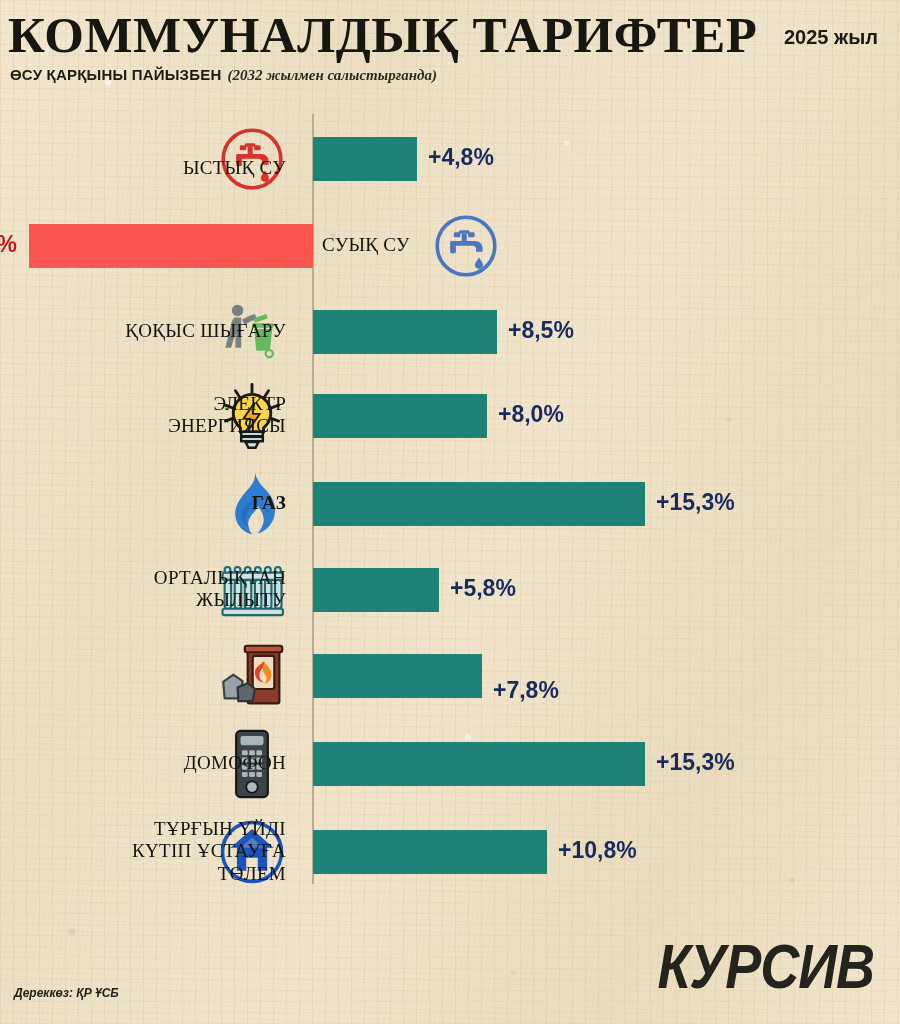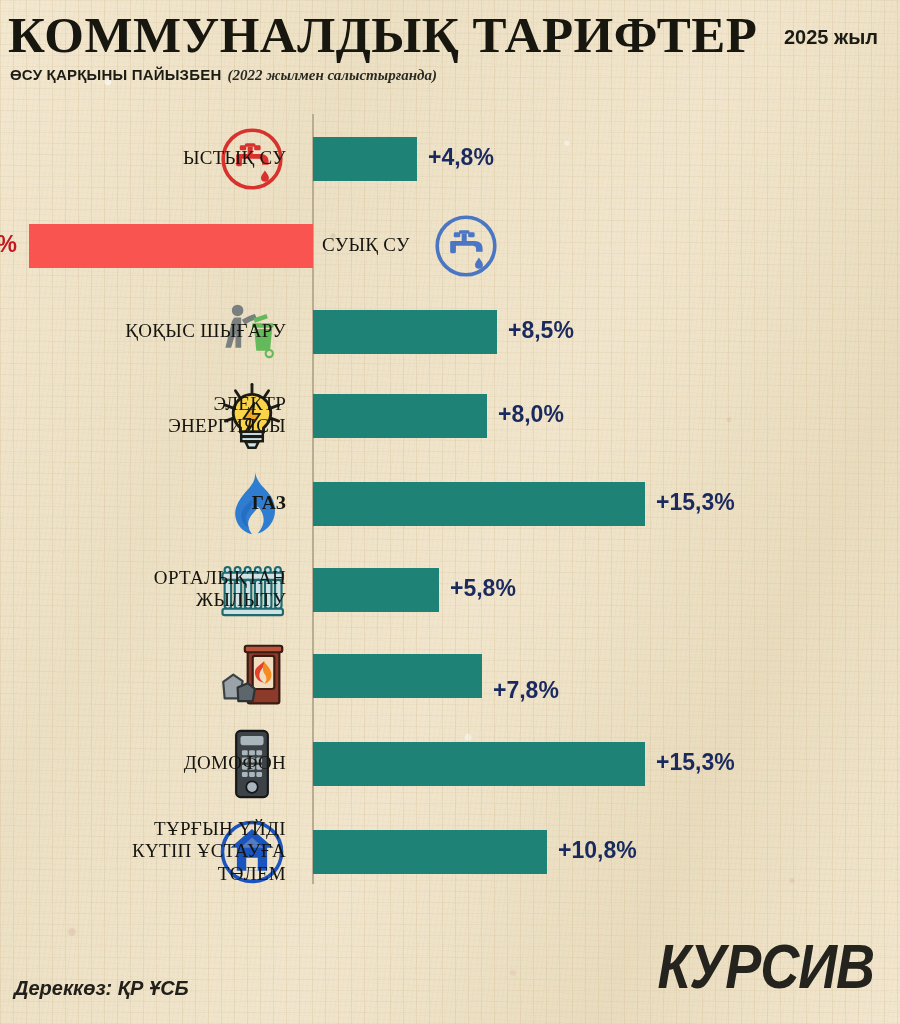--- a/index.html
+++ b/index.html
@@ -83,56 +83,56 @@
   .inline-lbl{
     position:absolute;
     font-family:"Liberation Serif", serif;
     font-size:19px;color:#15140e;letter-spacing:.3px;white-space:nowrap;
   }
 
   
   .src{
     position:absolute;left:14px;bottom:24px;
     font-family:"Liberation Sans", sans-serif;
-    font-style:italic;font-weight:700;font-size:20px;color:#22201a;margin-top:29px;
+    font-style:italic;font-weight:700;font-size:12px;color:#22201a;margin-top:29px;
   }
   .logo{
     position:absolute;right:26px;bottom:22px;
     font-family:"Liberation Sans", sans-serif;
     font-weight:700;font-style:italic;font-size:54px;letter-spacing:-1px;
     color:#24231e;transform:scaleY(1.18);transform-origin:right bottom;
   }
 </style>
 </head>
 <body>
 
 <div id="page">
   <div class="tex"></div>
 
   <div class="title">КОММУНАЛДЫҚ ТАРИФТЕР</div>
   <div class="year">2025 жыл</div>
   <div class="sub">
-    <span class="s1">ӨСУ ҚАРҚЫНЫ ПАЙЫЗБЕН</span><span class="s2">(2022 жылмен салыстырғанда)</span>
+    <span class="s1">ӨСУ ҚАРҚЫНЫ ПАЙЫЗБЕН</span><span class="s2">(2032 жылмен салыстырғанда)</span>
   </div>
 
   <div id="chart">
     <div class="axis"></div>
   <div class="bar" style="top: 33px; width: 104px; left: 313px;"></div>
       <div class="val" style="top: 40px; left: 428px;">+4,8%</div>
       <div class="ico" style="top: 19px; left: 216px;"><svg viewBox="0 0 100 100" width="100%" height="100%">
         <circle cx="50" cy="50" r="40" fill="none" stroke="#d8322e" stroke-width="5"></circle>
         <rect x="33" y="31" width="9" height="7" rx="2" fill="#d8322e"></rect>
         <rect x="53" y="31" width="9" height="7" rx="2" fill="#d8322e"></rect>
         <rect x="40" y="28" width="15" height="5" rx="2.4" fill="#d8322e"></rect>
         <rect x="44" y="33" width="7" height="10" fill="#d8322e"></rect>
         <path d="M30 43h32c7 0 11 4 11 10v5h-9v-4c0-3-2-4.5-5-4.5H30z" fill="#d8322e"></path>
         <rect x="28" y="43" width="8" height="17" rx="2" fill="#d8322e"></rect>
         <path d="M68 66c3.5 5 5.5 7.6 5.5 10.2a5.5 5.5 0 0 1-11 0c0-2.6 2-5.2 5.5-10.2z" fill="#d8322e"></path>
       </svg></div>
-      <div class="lbl" style="top: 43px; margin-left: 18px;">ЫСТЫҚ СУ</div>
+      <div class="lbl" style="top: 53px; margin-left: 18px;">ЫСТЫҚ СУ</div>
       <div class="bar neg" style="top: 120px; width: 284px; left: 29px;"></div>
       <div class="val neg" style="top: 127px; right: 883px;">-13,1%</div>
       <div class="ico" style="top: 106px; left: 430px;"><svg viewBox="0 0 100 100" width="100%" height="100%">
         <circle cx="50" cy="50" r="40" fill="none" stroke="#4a76c4" stroke-width="5"></circle>
         <rect x="33" y="31" width="9" height="7" rx="2" fill="#4a76c4"></rect>
         <rect x="53" y="31" width="9" height="7" rx="2" fill="#4a76c4"></rect>
         <rect x="40" y="28" width="15" height="5" rx="2.4" fill="#4a76c4"></rect>
         <rect x="44" y="33" width="7" height="10" fill="#4a76c4"></rect>
         <path d="M30 43h32c7 0 11 4 11 10v5h-9v-4c0-3-2-4.5-5-4.5H30z" fill="#4a76c4"></path>
         <rect x="28" y="43" width="8" height="17" rx="2" fill="#4a76c4"></rect>

